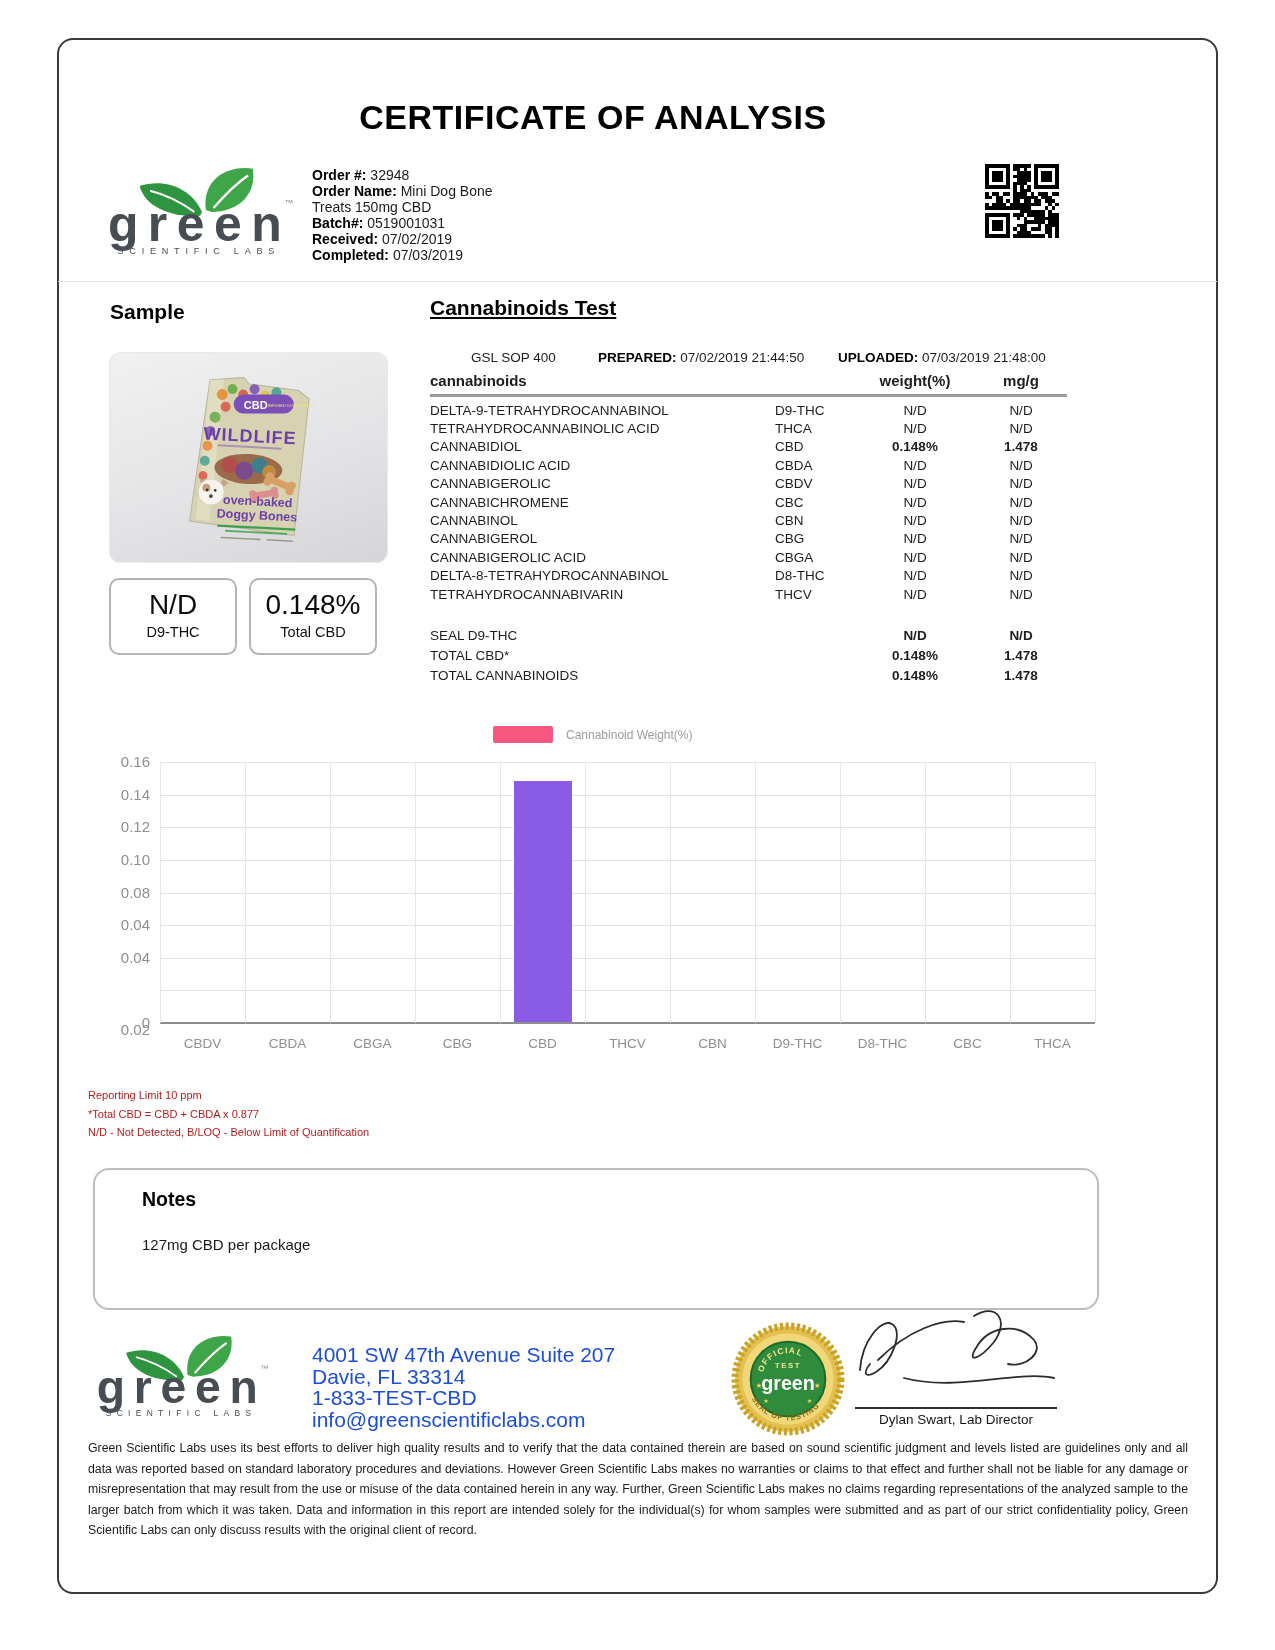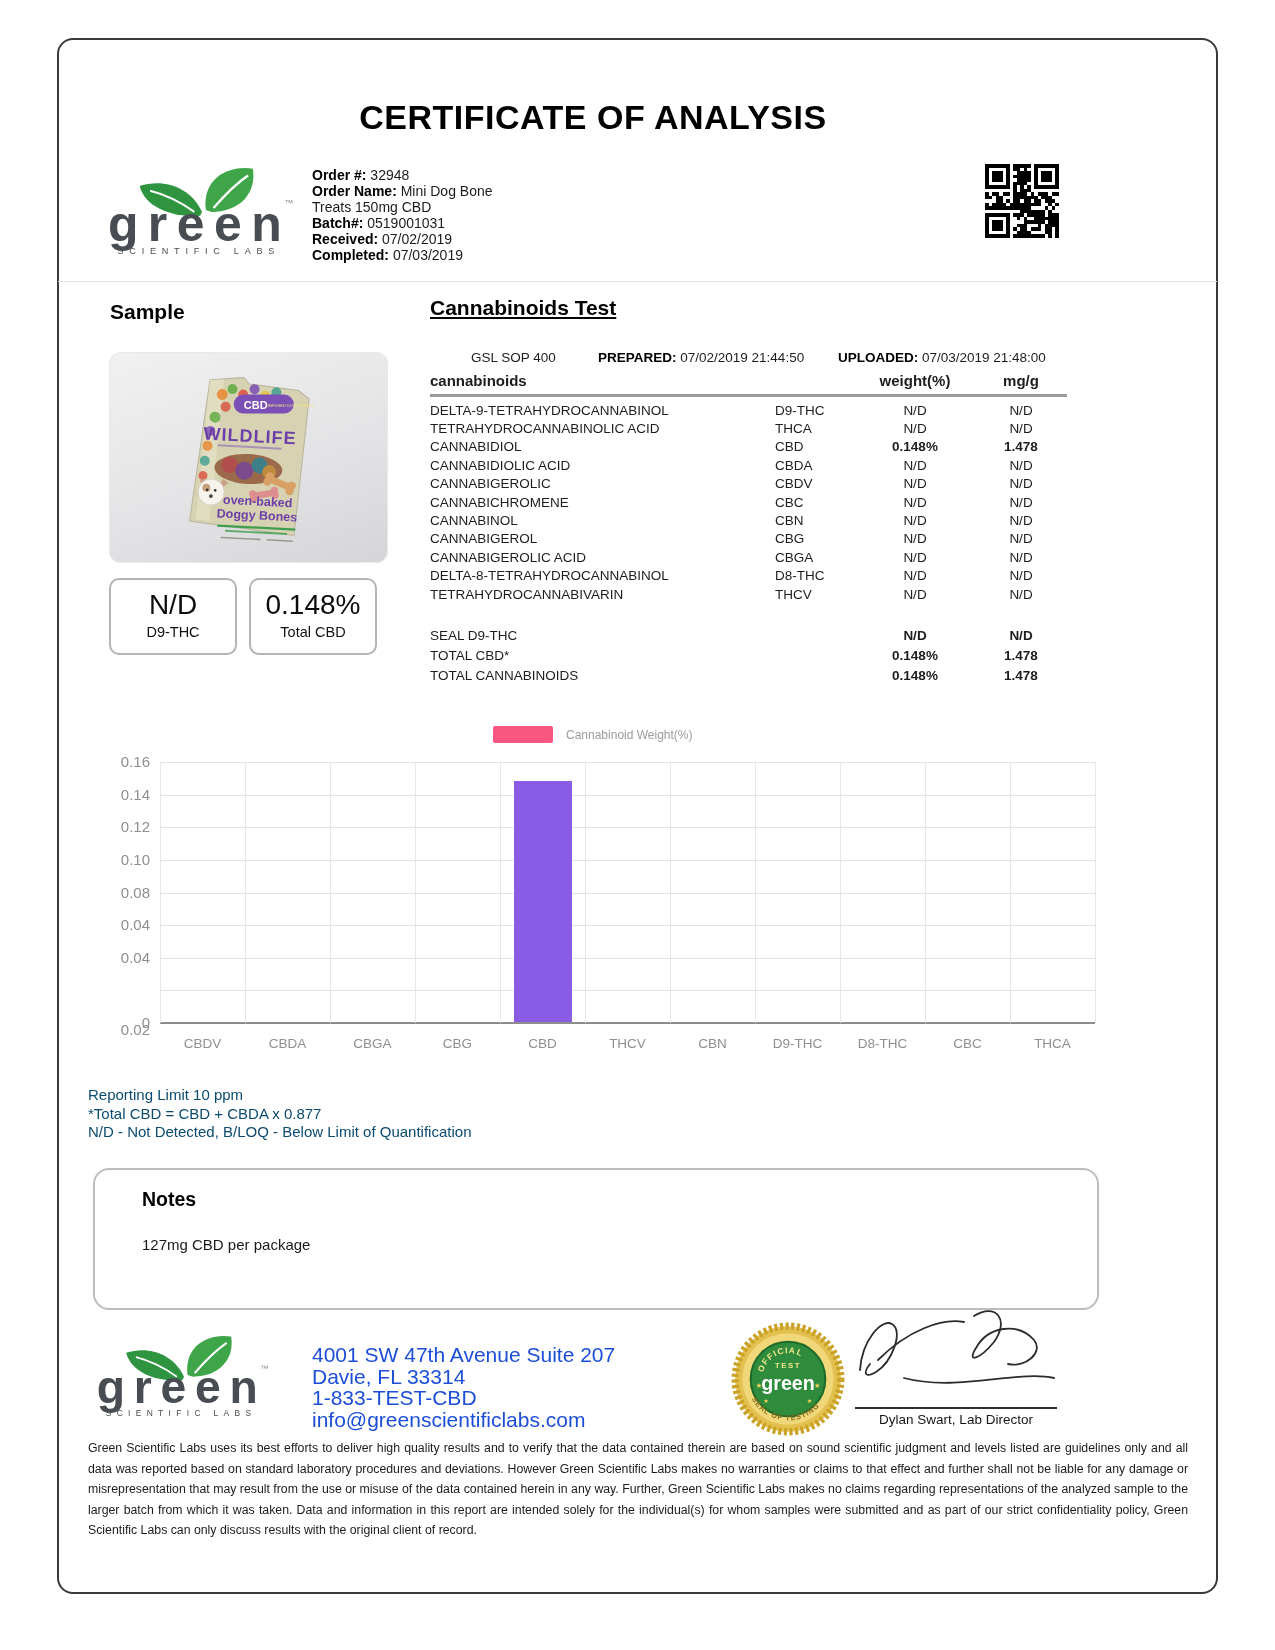--- a/index.html
+++ b/index.html
@@ -55,21 +55,21 @@
   .legend-label{font-size:12px;color:#9b9ba1;}
 
   .plot{position:absolute;left:160px;top:762px;width:935px;height:261px;}
   .hgrid{position:absolute;left:0;width:935px;height:1px;background:#e4e4e4;}
   .hgrid.axisline{height:2px;background:#8d8d8d;}
   .vgrid{position:absolute;top:0;height:261px;width:1px;background:#e6e6e6;}
   .ylabel{position:absolute;left:-62px;width:52px;text-align:right;font-size:15px;color:#8f8f8f;}
   .xlabel{position:absolute;top:274px;text-align:center;font-size:13.5px;color:#8f8f8f;}
   .bar{position:absolute;bottom:1px;width:58px;}
 
-  .footnotes{position:absolute;left:88px;top:1086px;font-size:15px;line-height:18.7px;color:#0c4a6e;}
+  .footnotes{position:absolute;left:88px;top:1086px;font-size:11px;line-height:18.7px;color:#b91c1c;}
 
   .notes-box{position:absolute;left:93px;top:1168px;width:1002px;height:138px;border:2px solid #bdbdbd;border-radius:16px;background:#fff;}
   .notes-head{position:absolute;left:47px;top:18px;font-size:19.5px;font-weight:bold;color:#000;margin:0;}
   .notes-body{position:absolute;left:47px;top:66px;font-size:15px;color:#1a1a1a;}
 
   .footer-address{position:absolute;left:312px;top:1344px;font-size:21px;line-height:21.5px;color:#1d4ed8;}
   .seal{position:absolute;left:731px;top:1322px;width:114px;height:114px;}
   .sig-svg{position:absolute;left:846px;top:1298px;width:220px;height:108px;}
   .sig-line{position:absolute;left:855px;top:1407px;width:202px;height:2px;background:#2f2f2f;}
   .sig-name{position:absolute;left:855px;top:1412px;width:202px;text-align:center;font-size:13.5px;color:#161616;}

